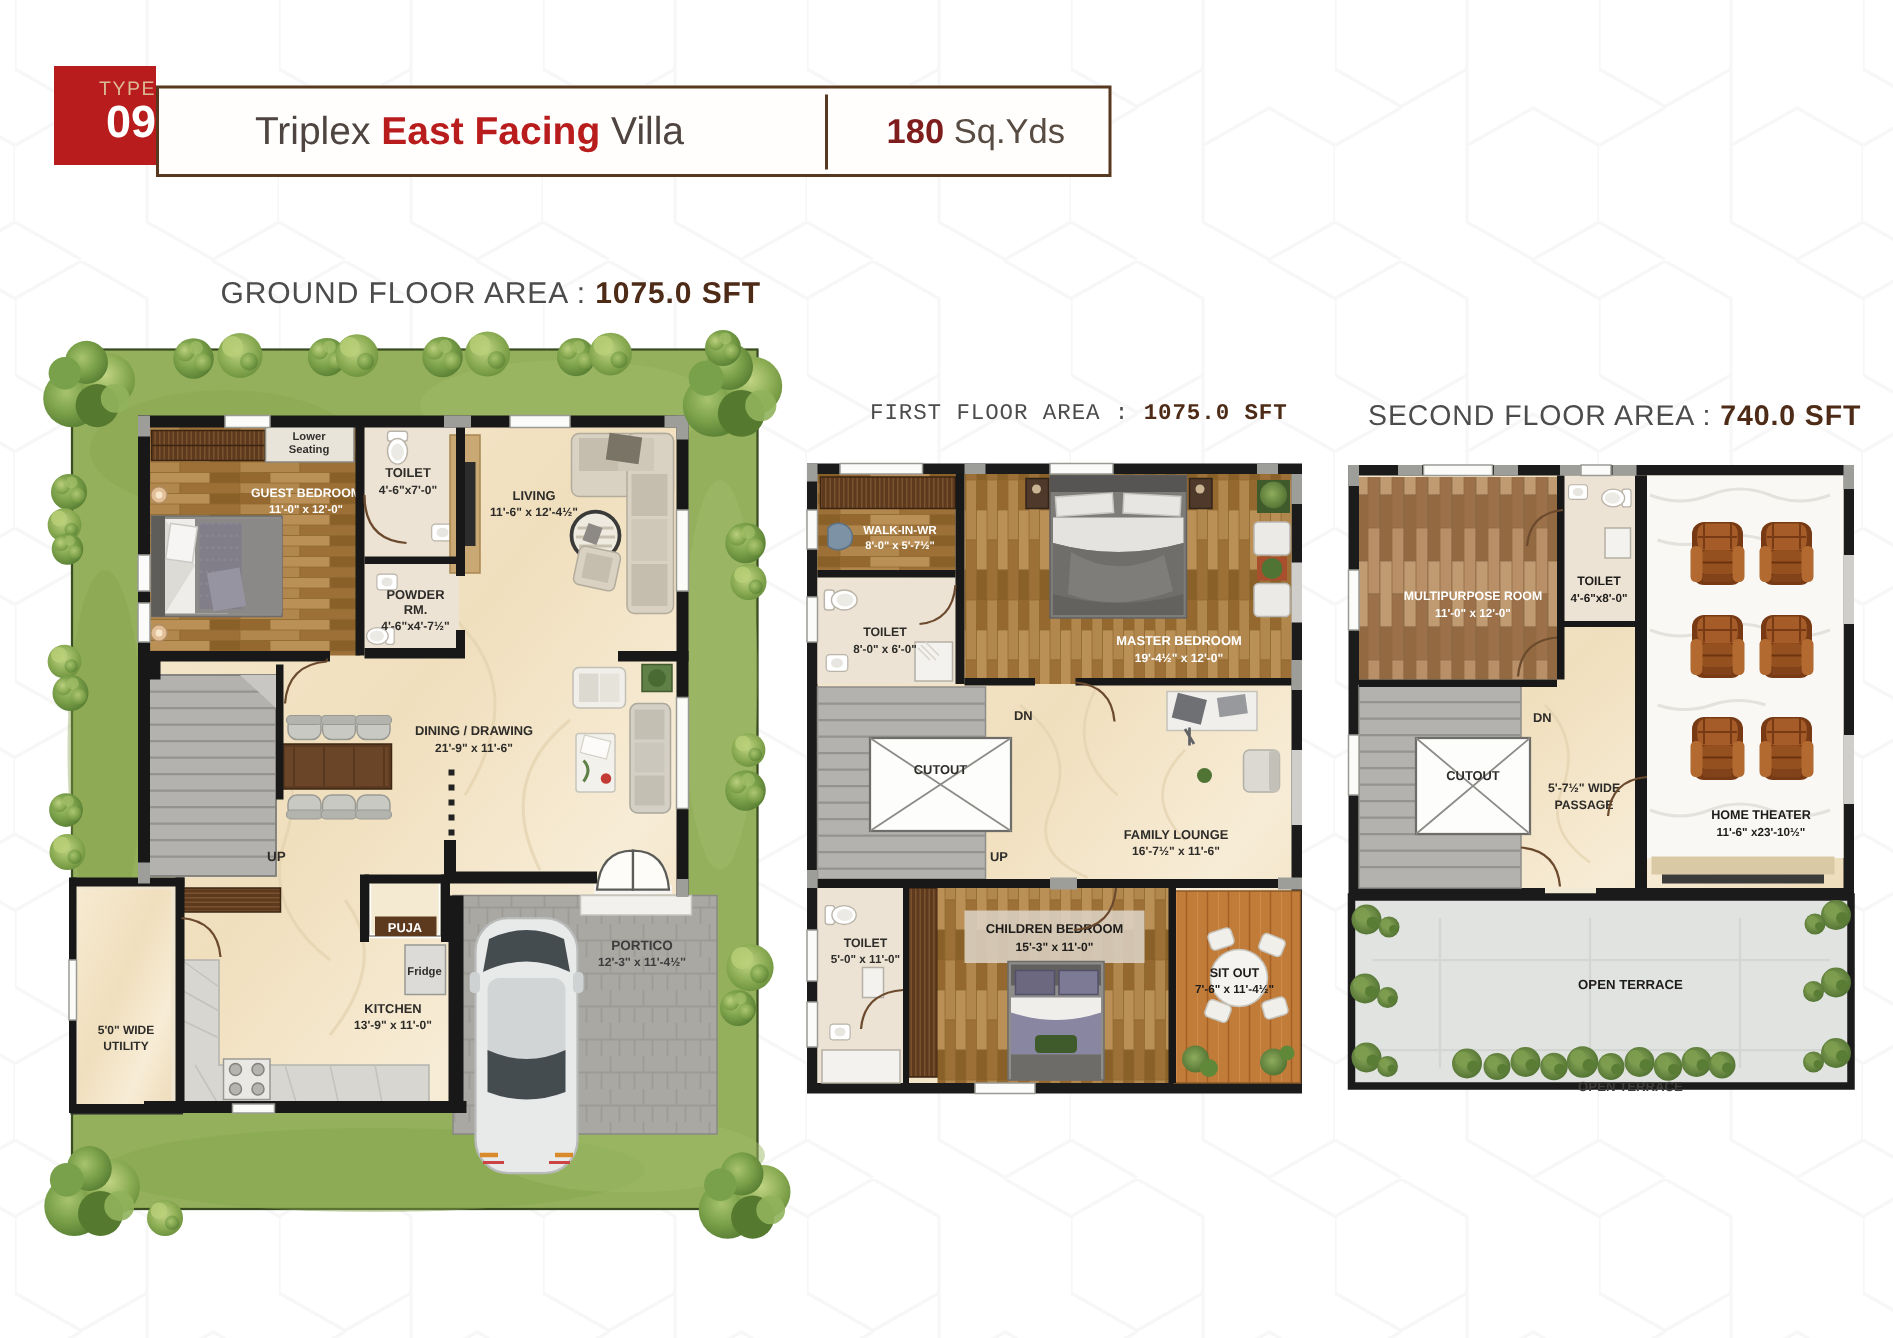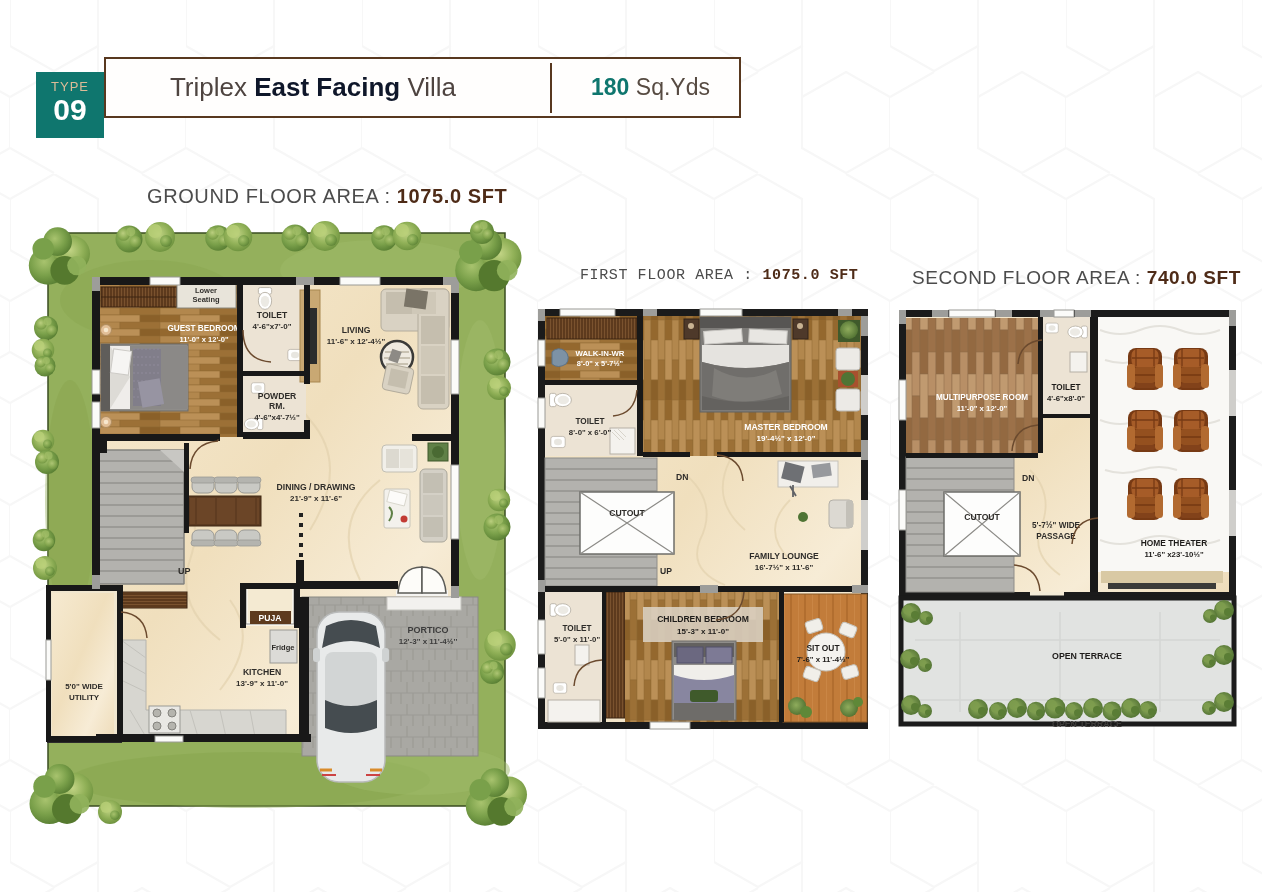--- a/index.html
+++ b/index.html
@@ -17,32 +17,32 @@
 <g fill="none" stroke="#f7f7f7" stroke-width="2.2">
 <path d="M44 0 L88 25 L88 76 L44 101 L0 76 L0 25 Z"></path>
 <path d="M132 102 L176 127 L176 178 L132 203 L88 178 L88 127 Z"></path>
 <path d="M88 76 L88 127 M0 127 L44 102 M176 25 L132 0 M0 178 L44 203 M176 178 L176 178"></path>
 </g>
 </pattern>
 </defs>
 <rect width="1262" height="892" fill="url(#hex)"></rect>
 </svg>
 
-<div class="hdr" style="left:36px;top:72px;width:68px;height:66px;background:#0f766e;text-align:center;">
+<div class="hdr" style="left:36px;top:44px;width:68px;height:66px;background:#b91c1c;text-align:right;">
 <div style="font-size:13px;color:#dcbb97;margin-top:7px;letter-spacing:1px;">TYPE</div>
 <div style="font-size:30px;font-weight:bold;color:#ffffff;line-height:30px;margin-top:1px;">09</div>
 </div>
 
 <div class="hdr" style="left:104px;top:57px;width:633px;height:57px;border:2px solid #58381f;background:#fffefd;display:flex;align-items:center;">
 
-<div style="width:444px;text-align:center;font-size:26px;color:#4e4440;padding-right:0px;text-indent:-30px;">Triplex <b style="color:#0f172a;">East Facing</b> Villa</div>
+<div style="width:444px;text-align:center;font-size:26px;color:#4e4440;padding-right:0px;text-indent:-30px;">Triplex <b style="color:#b91c1c;">East Facing</b> Villa</div>
 
 <div style="width:2px;height:50px;background:#58381f;"></div>
 
-<div style="width:187px;text-align:center;font-size:23px;color:#574b42;text-indent:10px;"><b style="color:#0f766e;">180</b> Sq.Yds</div>
+<div style="width:187px;text-align:center;font-size:23px;color:#574b42;text-indent:10px;"><b style="color:#7f1d1d;">180</b> Sq.Yds</div>
 </div>
 
 <div class="hdr" style="left:147px;top:185px;font-size:20px;color:#4c4c4c;letter-spacing:0.6px;">GROUND FLOOR AREA : <b style="color:#4e2b17;">1075.0 SFT</b></div>
 
 <div class="hdr" style="left:580px;top:267px;font-size:15px;color:#4c4c4c;letter-spacing:0.6px;font-family:Liberation Mono, monospace;">FIRST FLOOR AREA : <b style="color:#4e2b17;">1075.0 SFT</b></div>
 
 <div class="hdr" style="left:912px;top:267px;font-size:19px;color:#4c4c4c;letter-spacing:0.6px;">SECOND FLOOR AREA : <b style="color:#4e2b17;">740.0 SFT</b></div>
 
 <svg id="plan" width="1262" height="892" xmlns="http://www.w3.org/2000/svg">
 <defs>

